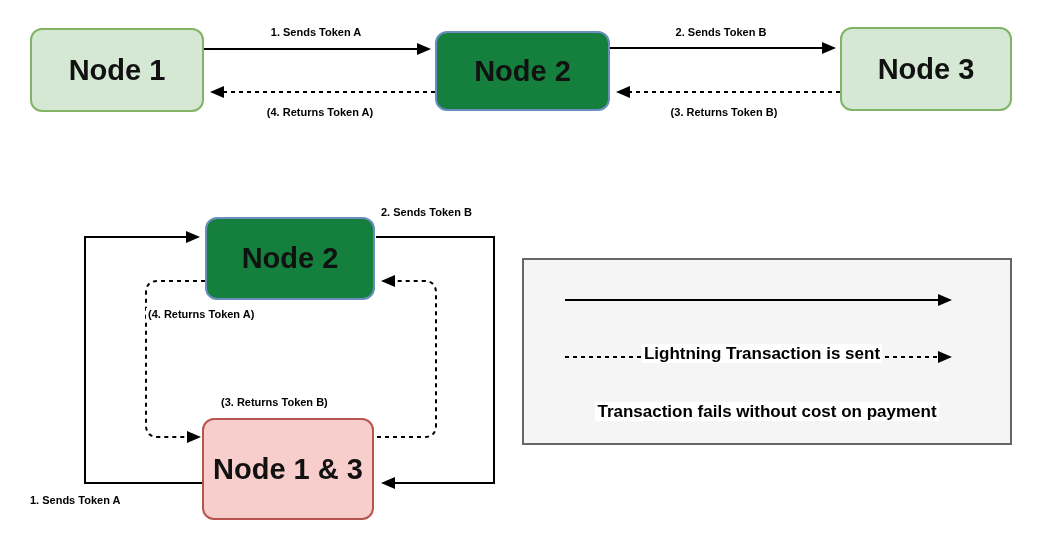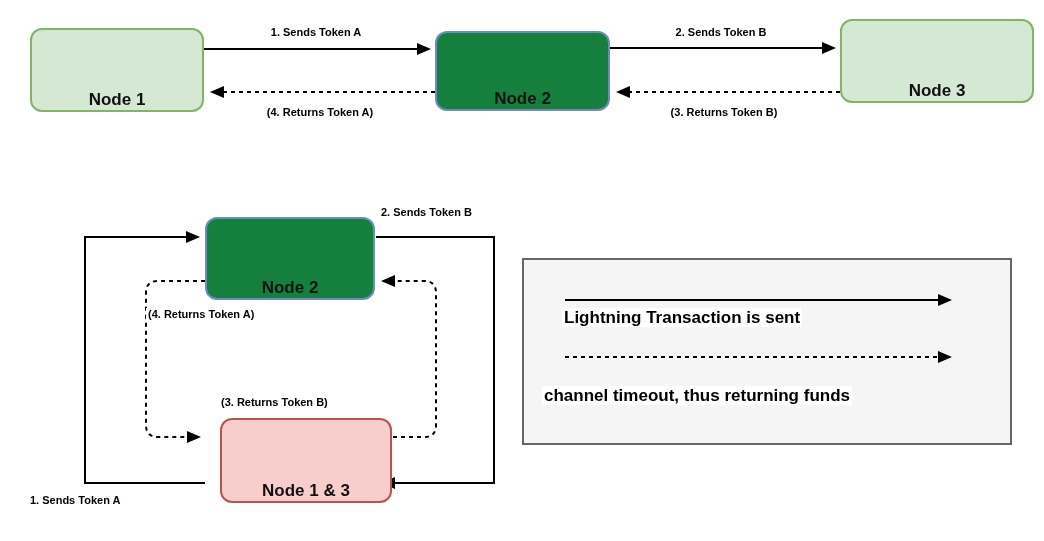--- a/index.html
+++ b/index.html
@@ -1,40 +1,40 @@
 <!DOCTYPE html>
 <html><head>
 <meta charset="utf-8">
 <style>
   html,body{margin:0;padding:0;background:#fff;}
   #canvas{
     position:relative;width:1044px;height:541px;background:#ffffff;
     font-family:"Liberation Sans",sans-serif;overflow:hidden;
   }
   .node{
-    position:absolute;display:flex;align-items:flex-end;justify-content:center;
+    position:absolute;display:flex;align-items:center;justify-content:center;
     border-radius:12px;border:2px solid #000;box-sizing:border-box;
-    font-weight:bold;font-size:17px;color:#111;
+    font-weight:bold;font-size:29px;color:#111;
   }
   .node.green{background:#d5e8d4;border-color:#82b366;}
   .node.blue{background:#15803d;border-color:#6c8ebf;}
   .node.red{background:#f8cecc;border-color:#b85450;}
   .elabel{
     position:absolute;font-weight:bold;font-size:11px;color:#000;
     white-space:nowrap;line-height:1.15;
   }
   .elabel.center{text-align:center;}
   .wbg{background:#ffffff;padding:0 2px;}
   #legend-box{
     position:absolute;left:522px;top:258px;width:490px;height:187px;
     background:#f5f5f5;border:2px solid #666666;box-sizing:border-box;
   }
   .legend-label{
     position:absolute;font-weight:bold;font-size:17px;color:#000;
-    line-height:1.2;
+    text-align:center;line-height:1.2;margin-top:36px;
   }
   svg{position:absolute;left:0;top:0;}
   .ln{fill:none;stroke:#000;stroke-width:2;marker-end:url(#arrowhead);}
   .dash{stroke-dasharray:4 4;}
 </style>
 </head>
 <body>
 
 <div id="canvas">
 
@@ -61,38 +61,38 @@
     <path class="ln" d="M565,300 H950"></path>
     <path class="ln dash" d="M565,357 H950"></path>
   </svg>
 
   <div class="node green" style="left:30px;top:28px;width:174px;height:84px">
     <span>Node 1</span>
   </div>
   <div class="node blue" style="left:435px;top:31px;width:175px;height:80px">
     <span>Node 2</span>
   </div>
-  <div class="node green" style="left:840px;top:19px;width:194px;height:84px">
+  <div class="node green" style="left:840px;top:27px;width:172px;height:84px">
     <span>Node 3</span>
   </div>
 
   <div class="elabel center" style="left:216px;top:26px;width:200px">1. Sends Token A</div>
   <div class="elabel center" style="left:621px;top:26px;width:200px">2. Sends Token B</div>
   <div class="elabel center" style="left:220px;top:106px;width:200px">(4. Returns Token A)</div>
   <div class="elabel center" style="left:624px;top:106px;width:200px">(3. Returns Token B)</div>
 
   <div class="node blue" style="left:205px;top:217px;width:170px;height:83px">
     <span>Node 2</span>
   </div>
-  <div class="node red" style="left:220px;top:418px;width:172px;height:85px">
+  <div class="node red" style="left:202px;top:418px;width:172px;height:102px">
     <span>Node 1 &amp; 3</span>
   </div>
 
   <div class="elabel" style="left:381px;top:206px">2. Sends Token B</div>
   <div class="elabel" style="left:146px;top:308px"><span class="wbg">(4. Returns Token A)</span></div>
   <div class="elabel" style="left:219px;top:396px"><span class="wbg">(3. Returns Token B)</span></div>
   <div class="elabel" style="left:30px;top:494px">1. Sends Token A</div>
 
   <div class="legend-label" style="left:562px;top:308px;width:400px"><span class="wbg">Lightning Transaction is sent</span></div>
-  <div class="legend-label" style="left:542px;top:366px;width:450px"><br>
-       <span class="wbg">channel timeout, thus returning funds</span></div>
+  <div class="legend-label" style="left:542px;top:366px;width:450px"><span class="wbg">Transaction fails without cost on payment</span><br>
+       </div>
 
 </div>
 
 </body></html>

